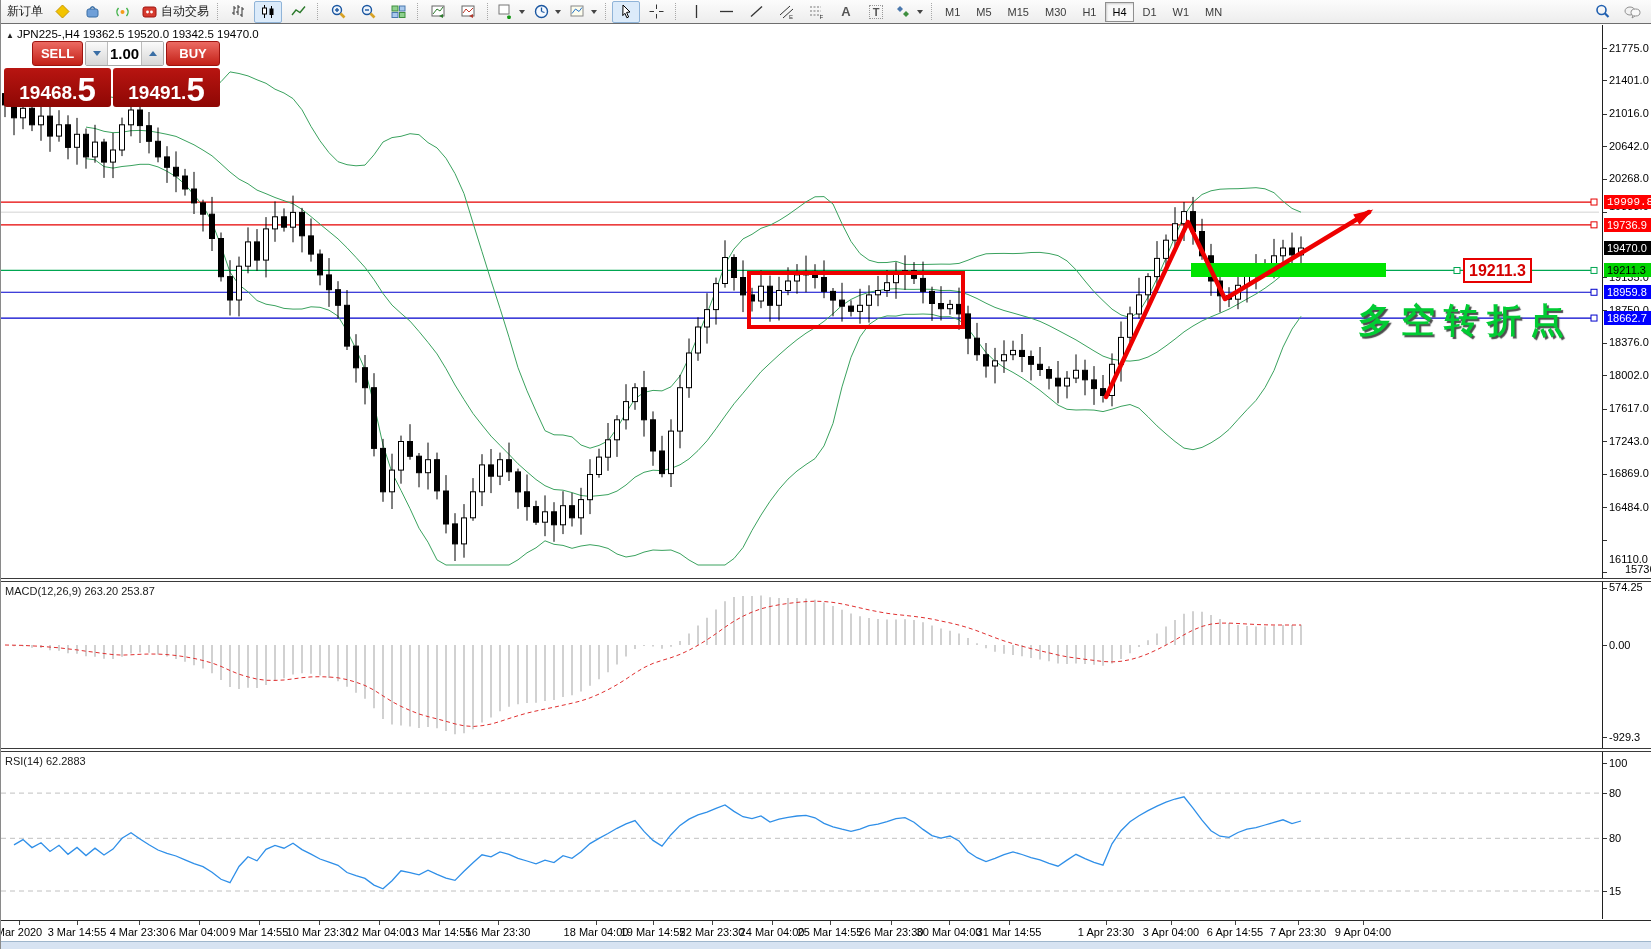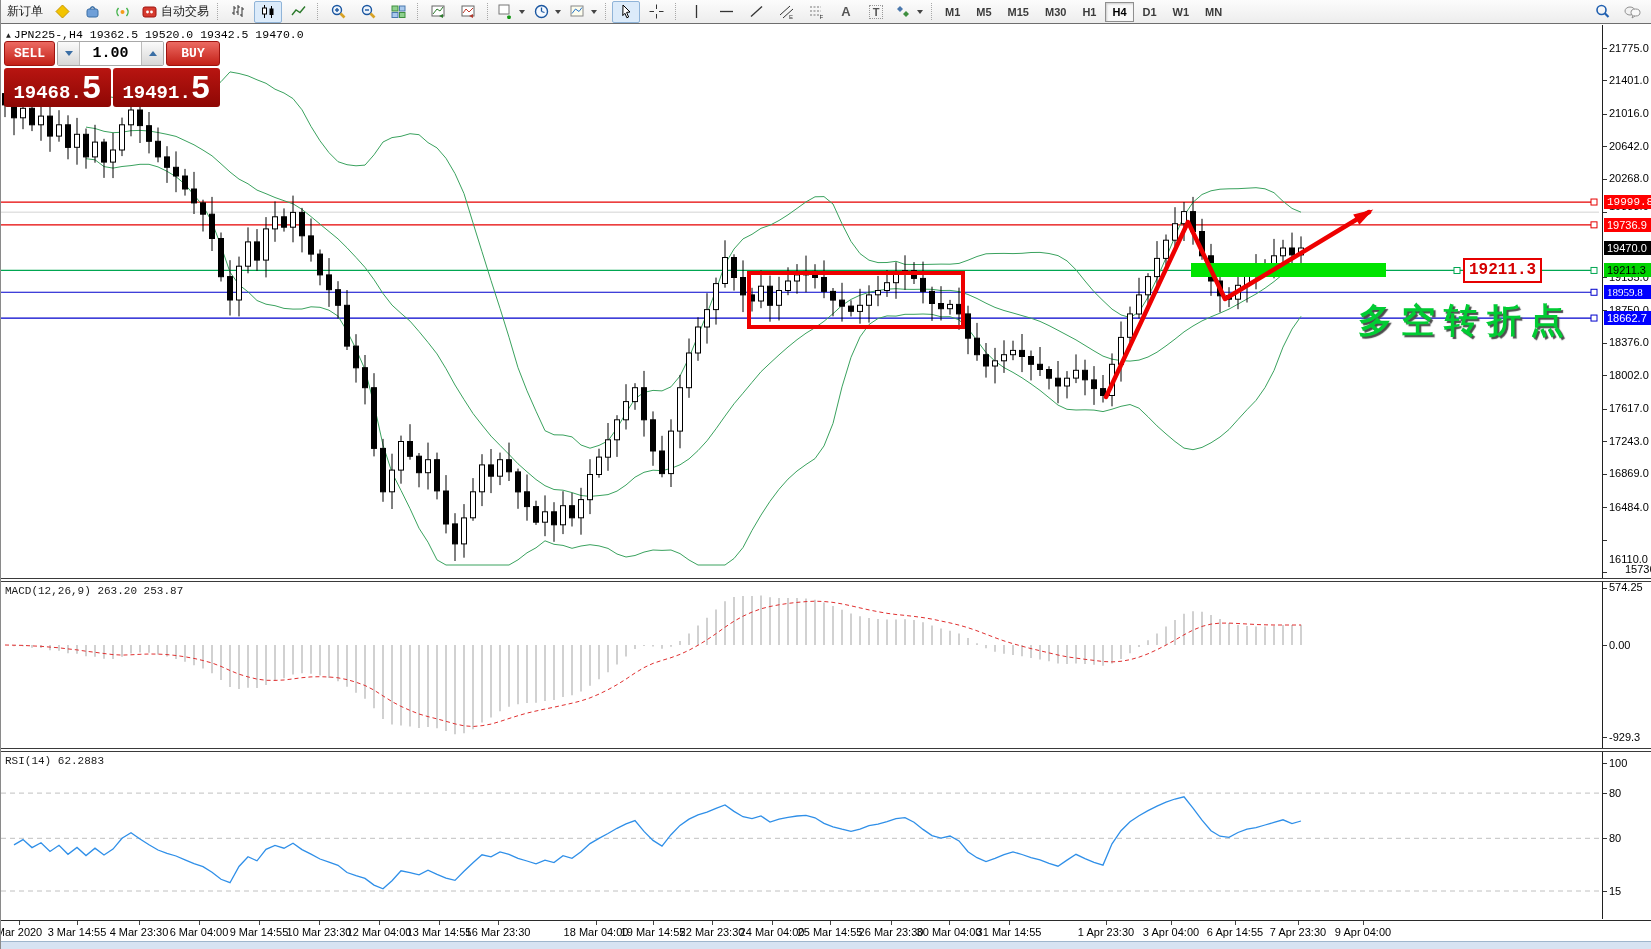--- a/index.html
+++ b/index.html
@@ -4,40 +4,40 @@
 <style>
   html,body{margin:0;padding:0;background:#e8e8e8;font-family:"Liberation Sans","DejaVu Sans",sans-serif;}
   #app{position:relative;width:1651px;height:949px;background:#fff;overflow:hidden;border-left:1px solid #8a8a8a;box-sizing:border-box;}
   
   .toolbar{position:absolute;top:0;left:0;width:100%;height:24px;background:linear-gradient(#fcfcfc,#ededed);border-bottom:1px solid #6e6e6e;display:flex;align-items:center;padding-left:2px;box-sizing:border-box;z-index:30;}
   .tb-btn{height:20px;min-width:22px;display:flex;align-items:center;justify-content:center;margin:0 1px;border:1px solid transparent;border-radius:2px;font-size:11px;color:#222;cursor:default;gap:3px;padding:0 2px;}
   .tb-btn.pressed{background:#dcebfa;border-color:#90b4d8;}
   .tb-sep{width:1px;height:17px;border-left:1px dotted #a8a8a8;margin:0 4px;}
   .tb-label{font-size:12px;color:#1a1a1a;white-space:nowrap;}
   .caret{width:0;height:0;border-left:3px solid transparent;border-right:3px solid transparent;border-top:4px solid #444;margin-left:2px;}
-  .tf-btn{height:18px;padding:0 6px;display:flex;align-items:center;font-size:11px;font-weight:bold;color:#3c3c3c;border:1px solid transparent;margin:0 1px;}
+  .tf-btn{height:18px;padding:0 6px;display:flex;align-items:center;font-size:11px;font-weight:normal;color:#3c3c3c;border:1px solid transparent;margin:0 1px;}
   .tf-btn.active{background:#f8f8f8;border:1px solid #8f8f8f;box-shadow:inset 1px 1px 2px rgba(0,0,0,.18);color:#000;}
   .tb-right{margin-left:auto;display:flex;align-items:center;margin-right:4px;}
   
-  .pane{position:absolute;left:0;background:#fff;width:1602px;border-right:1px solid #202020;box-sizing:border-box;overflow:hidden;font-family:Liberation Mono, monospace;}
+  .pane{position:absolute;left:0;background:#fff;width:1602px;border-right:1px solid #202020;box-sizing:border-box;overflow:hidden;}
   #main-pane{top:25px;height:553px;}
   #macd-pane{top:582px;height:166px;}
   #rsi-pane{top:752px;height:167px;}
   .pane-sep{position:absolute;left:0;width:1651px;height:4px;background:#fff;border-top:1px solid #3a3a3a;border-bottom:1px solid #3a3a3a;box-sizing:border-box;z-index:5;}
   .axis-col{position:absolute;left:1602px;width:49px;background:#fff;overflow:hidden;}
   .tick-dash{position:absolute;left:0;width:4px;height:1px;background:#333;}
   .tick-label{position:absolute;left:6px;font-size:11px;color:#000;white-space:nowrap;}
   .price-label{position:absolute;left:1px;width:47px;height:14px;font-size:11px;line-height:14px;padding-left:3px;box-sizing:border-box;white-space:nowrap;}
   .ind-label{position:absolute;left:4px;top:3px;font-size:11px;color:#1a1a1a;z-index:4;}
   #chart-title{position:absolute;left:5px;top:3px;font-size:11.5px;color:#000;z-index:6;white-space:nowrap;}
   #collapse-icon{font-size:8px;margin-right:3px;color:#222;}
   svg.layer{position:absolute;left:0;top:0;}
   
   #trade{position:absolute;left:3px;top:16px;width:216px;z-index:10;}
-  .trade-top{display:flex;height:25px;gap:2px;}
+  .trade-top{display:flex;height:25px;gap:2px;margin-left:28px;}
   .tr-btn{color:#fff;font-size:13px;font-weight:bold;display:flex;align-items:center;justify-content:center;background:linear-gradient(#ec6a62,#c32017);border:1px solid #9e1410;border-radius:3px;}
   #sell-btn{width:49px;}#buy-btn{width:52px;}
   .spinner{flex:1;display:flex;background:#fff;border:1px solid #a8a8a8;border-radius:2px;overflow:hidden;}
   .spin-btn{width:21px;display:flex;align-items:center;justify-content:center;background:linear-gradient(#fafafa,#d8d8d8);border-right:1px solid #bcbcbc;}
   .spin-btn:last-child{border-right:none;border-left:1px solid #bcbcbc;}
   .tri-up{width:0;height:0;border-left:4px solid transparent;border-right:4px solid transparent;border-bottom:5px solid #3a6ea5;}
   .tri-down{width:0;height:0;border-left:4px solid transparent;border-right:4px solid transparent;border-top:5px solid #3a6ea5;}
   #volume-value{flex:1;text-align:center;font-size:15px;font-weight:bold;color:#000;line-height:23px;}
   .trade-prices{display:flex;gap:2px;margin-top:2px;height:39px;}
   .price-box{flex:1;background:linear-gradient(#b81511,#8e0704);border-radius:3px;color:#fff;display:flex;align-items:flex-end;justify-content:center;padding-bottom:2px;}
@@ -646,21 +646,21 @@
       <div class="tick-dash" style="top: 482.097px;"></div>
       <div class="tick-label" style="top: 475.597px;">16484.0</div>
       <div class="tick-dash" style="top: 514.548px;"></div>
       <div class="tick-label" style="top: 508.048px; margin-top: 20px;">16110.0</div>
       <div class="tick-dash" style="top: 547px;"></div>
       <div class="tick-label" style="top: 538px; margin-left: 16px;">15736.0</div>
       <div class="price-label" style="top: 170.033px; background: rgb(255, 0, 0); color: rgb(255, 255, 255); font-family: Liberation Mono, monospace;">19999.8</div>
       <div class="price-label" style="top: 192.845px; background: rgb(255, 0, 0); color: rgb(255, 255, 255);">19736.9</div>
       <div class="price-label" style="top: 216.003px; background: rgb(0, 0, 0); color: rgb(255, 255, 255);">19470.0</div>
       <div class="price-label" style="top: 238.451px; background: rgb(0, 212, 0); color: rgb(0, 0, 0);">19211.3</div>
-      <div class="price-label" style="top: 260.273px; background: rgb(0, 0, 255); color: rgb(255, 255, 255); font-family: Liberation Serif, serif;">18959.8</div>
+      <div class="price-label" style="top: 260.273px; background: rgb(0, 0, 255); color: rgb(255, 255, 255);">18959.8</div>
       <div class="price-label" style="top: 286.052px; background: rgb(0, 0, 255); color: rgb(255, 255, 255);">18662.7</div>
     </div>
 
   <div class="pane-sep" style="top:578px;"></div>
 
   <div class="pane" id="macd-pane">
     <div class="ind-label">MACD(12,26,9) 263.20 253.87</div>
     <svg id="macd-svg" class="layer" width="1601" height="166">
         <line x1="4" x2="4" y1="63" y2="63.0" stroke="#b8b8b8" stroke-width="1.3"></line>
         <line x1="13" x2="13" y1="63" y2="64.2" stroke="#b8b8b8" stroke-width="1.3"></line>

